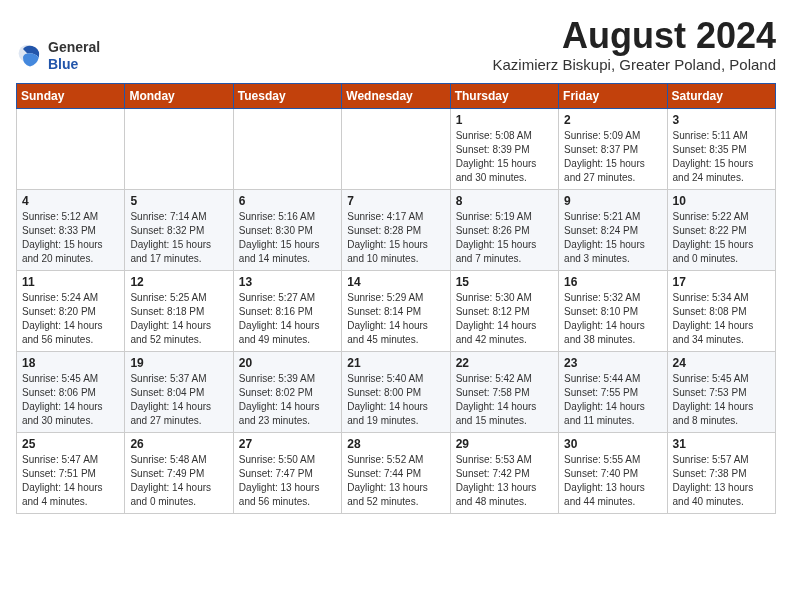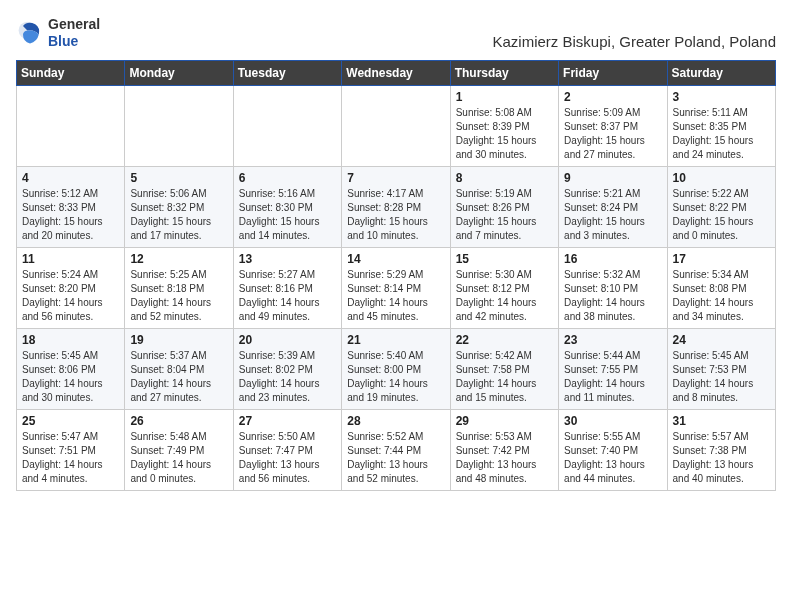--- a/index.html
+++ b/index.html
@@ -44,21 +44,21 @@
     .location {
       font-size: 15px;
       color: #333;
     }
     .calendar {
       width: 100%;
       border-collapse: collapse;
       font-size: 10.5px;
     }
     .calendar th {
-      background: #404040;
+      background: #c2410c;
       color: #fff;
       padding: 5px 4px;
       text-align: left;
       font-size: 12px;
       border: 1px solid #2255aa;
     }
     .calendar td {
       border: 1px solid #ccc;
       vertical-align: top;
       padding: 4px 5px;
@@ -94,20 +94,21 @@
       <circle cx="13" cy="13" r="10" fill="#2255aa" opacity="0.15"></circle>
       <path d="M8 8 Q13 2 22 6 Q28 10 26 18 Q22 12 13 13 Z" fill="#2255aa"></path>
       <path d="M13 13 Q22 12 26 18 Q24 26 16 28 Q8 26 8 18 Q8 14 13 13 Z" fill="#4488dd"></path>
     </svg>
     <div class="logo-text">
       <div class="logo-general">General</div>
       <div class="logo-blue">Blue</div>
     </div>
   </div>
   <div class="title-block">
+    <div class="month-year">August 2024</div>
     <div class="location">Kazimierz Biskupi, Greater Poland, Poland</div>
   </div>
 </div>
 
 <table class="calendar">
   <thead>
     <tr>
     <th>Sunday</th>
         <th>Monday</th>
         <th>Tuesday</th>
@@ -148,21 +149,21 @@
       <tr>
         <td>
           <span class="day-number">4</span>
           <div class="day-info" style="white-space: pre-line;">Sunrise: 5:12 AM
 Sunset: 8:33 PM
 Daylight: 15 hours
 and 20 minutes.</div>
         </td>
         <td>
           <span class="day-number">5</span>
-          <div class="day-info" style="white-space: pre-line;">Sunrise: 5:06 AM
+          <div class="day-info" style="white-space: pre-line;">Sunrise: 7:14 AM
 Sunset: 8:32 PM
 Daylight: 15 hours
 and 17 minutes.</div>
         </td>
         <td>
           <span class="day-number">6</span>
           <div class="day-info" style="white-space: pre-line;">Sunrise: 5:16 AM
 Sunset: 8:30 PM
 Daylight: 15 hours
 and 14 minutes.</div>

